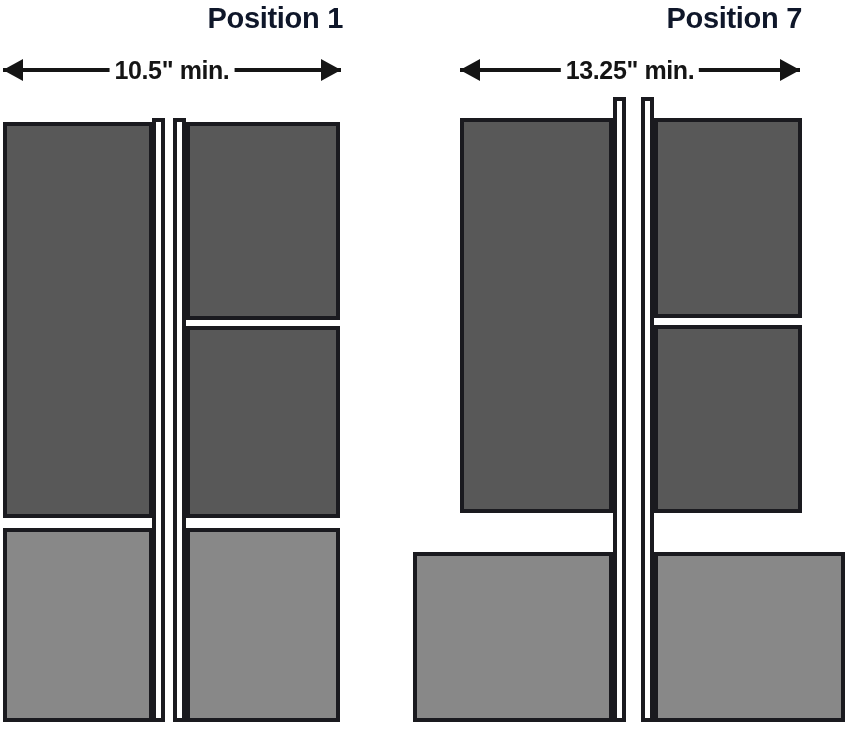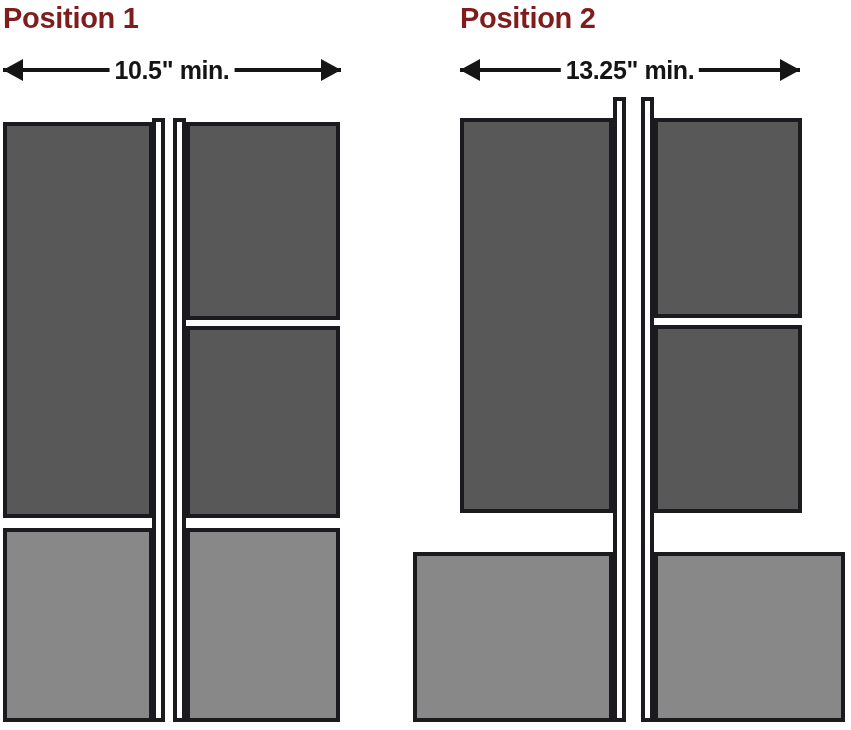--- a/index.html
+++ b/index.html
@@ -11,23 +11,23 @@
     -webkit-font-smoothing:antialiased;
     overflow:hidden;
   }
   #stage{position:relative;width:851px;height:730px;}
 
   
   .title{
     position:absolute;
     font-size:29px;
     font-weight:bold;
-    color:#7f1d1d;
+    color:#0f172a;
     letter-spacing:-0.3px;
-    text-align:left;
+    text-align:right;
     white-space:nowrap;
   }
 
   
   .dim{position:absolute;height:40px;}
   .dim .dimlabel{
     position:absolute;left:50%;top:50%;
     transform:translate(-50%,-50%);
     font-size:25px;font-weight:bold;color:#151515;
     background:#ffffff;
@@ -90,21 +90,21 @@
 
   <div class="panel dark" style="left:3px;top:122px;width:150px;height:396px;"></div>
   <div class="panel light" style="left:3px;top:528px;width:150px;height:194px;"></div>
   <div class="panel dark" style="left:186px;top:122px;width:154px;height:198px;"></div>
   <div class="panel dark" style="left:186px;top:326px;width:154px;height:192px;"></div>
   <div class="panel light" style="left:186px;top:528px;width:154px;height:194px;"></div>
 
   <div class="rail" style="left:152px;top:118px;width:13px;height:604px;"></div>
   <div class="rail" style="left:173px;top:118px;width:13px;height:604px;"></div>
 
-  <div class="title" style="left:460px;top:2px;width:342px;">Position 2</div>
+  <div class="title" style="left:460px;top:2px;width:342px;">Position 7</div>
 
   <div class="dim" style="left:460px;top:50px;width:340px;">
     <div class="dimrule"></div>
     <div class="arrowhead left"></div>
     <div class="arrowhead right"></div>
     <div class="dimlabel">13.25" min.</div>
   </div>
 
   <div class="panel dark" style="left:460px;top:118px;width:153px;height:395px;"></div>
   <div class="panel light" style="left:413px;top:552px;width:200px;height:170px;"></div>

